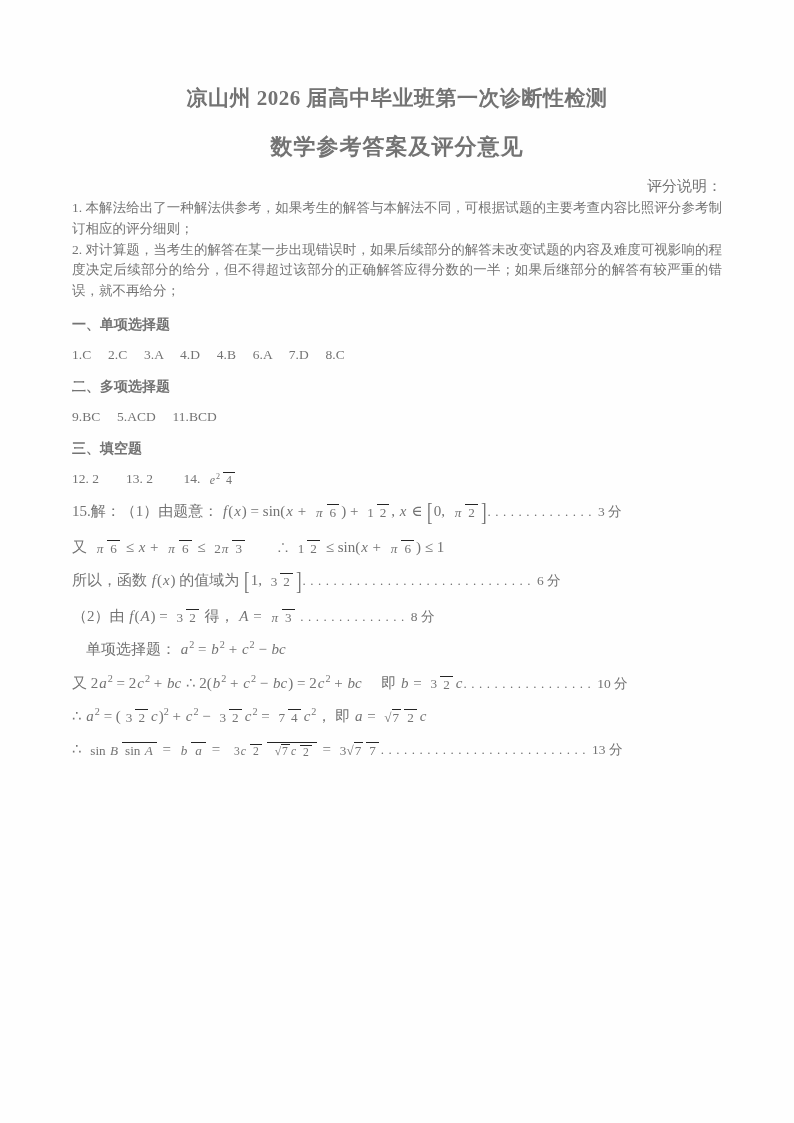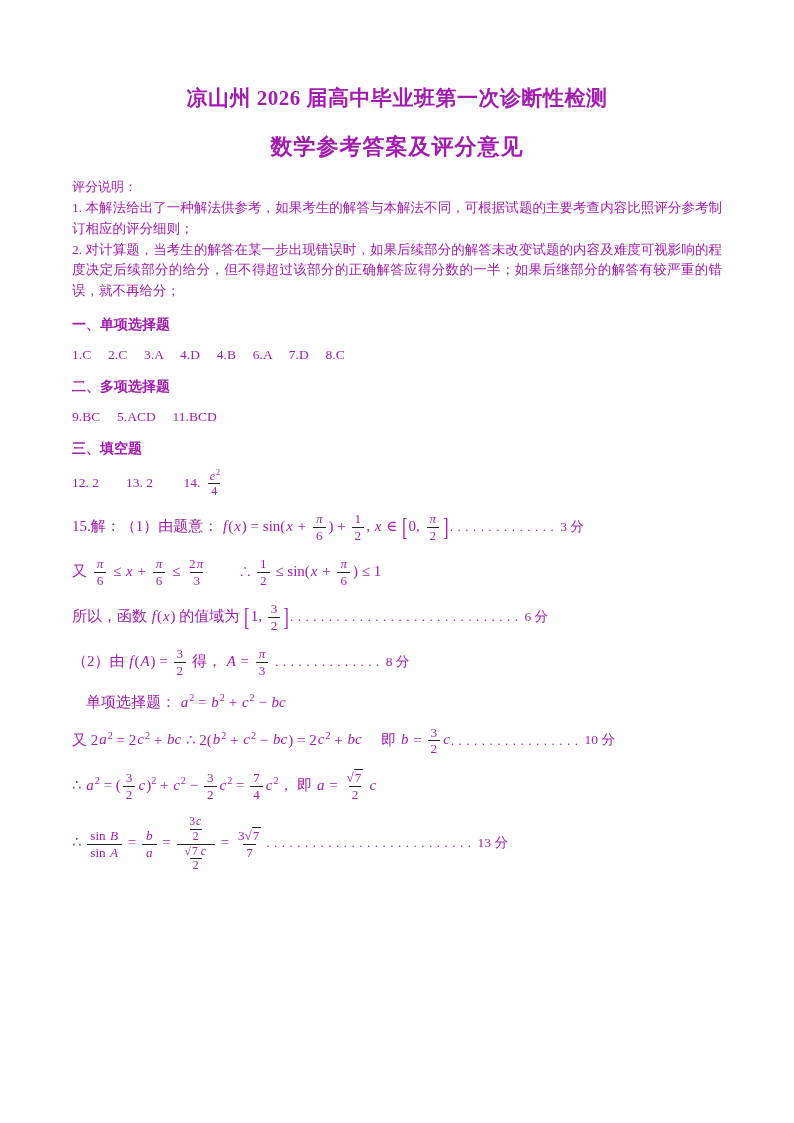--- a/index.html
+++ b/index.html
@@ -2,42 +2,42 @@
 <html><head>
 <meta charset="utf-8">
 <style>
   html,body{margin:0;padding:0;background:#ffffff;}
   .page{
     position:relative;
     width:794px;height:1123px;
     box-sizing:border-box;
     padding:84px 72px 40px 72px;
     background:#fefefe;
-    color:#a21caf;
+    color:#737373;
     font-family:"Liberation Serif","DejaVu Serif",serif;
     overflow:hidden;
   }
   .title{
     text-align:center;font-size:21px;font-weight:700;
     margin:0 0 20px 0;letter-spacing:0.5px;
   }
   .subtitle{
     text-align:center;font-size:22px;font-weight:700;
     margin:0 0 14px 0;letter-spacing:1px;
   }
-  .notes-h{font-size:13px;margin:0 0 1px 0;line-height:21px;}
+  .notes-h{font-size:15px;margin:0 0 1px 0;line-height:21px;text-align:right;}
   .note{font-size:13.5px;line-height:20.8px;margin:0;text-align:justify;}
   .sec-h{font-size:14px;font-weight:700;margin:13px 0 0 0;line-height:19px;}
   .ans{font-size:13.5px;margin:11px 0 0 0;line-height:19px;}
   .sol{font-size:15px;margin:13px 0;line-height:1.35;}
   .sol.indent{padding-left:14px;}
   .mv{font-style:italic;font-family:"Liberation Serif",serif;padding:0 1px;}
   sup{font-size:0.68em;line-height:0;}
   .frac{
-    display:inline-flex;flex-direction:column;align-items:center;
+    display:inline-flex;flex-direction:row;align-items:center;
     vertical-align:middle;text-align:center;
     font-size:0.88em;line-height:1.18;margin:0 2px;
   }
   .frac .num{padding:0 3px;display:block;}
   .frac .den{border-top:1px solid #242424;padding:0 3px;display:block;}
   .sqrt{white-space:nowrap;}
   .sqrt .rad{border-top:1px solid #242424;padding:0 2px 0 1px;}
   .bk{
     display:inline-block;transform:scaleY(1.55);
     font-size:1.12em;vertical-align:middle;margin:0 1px;font-weight:400;

